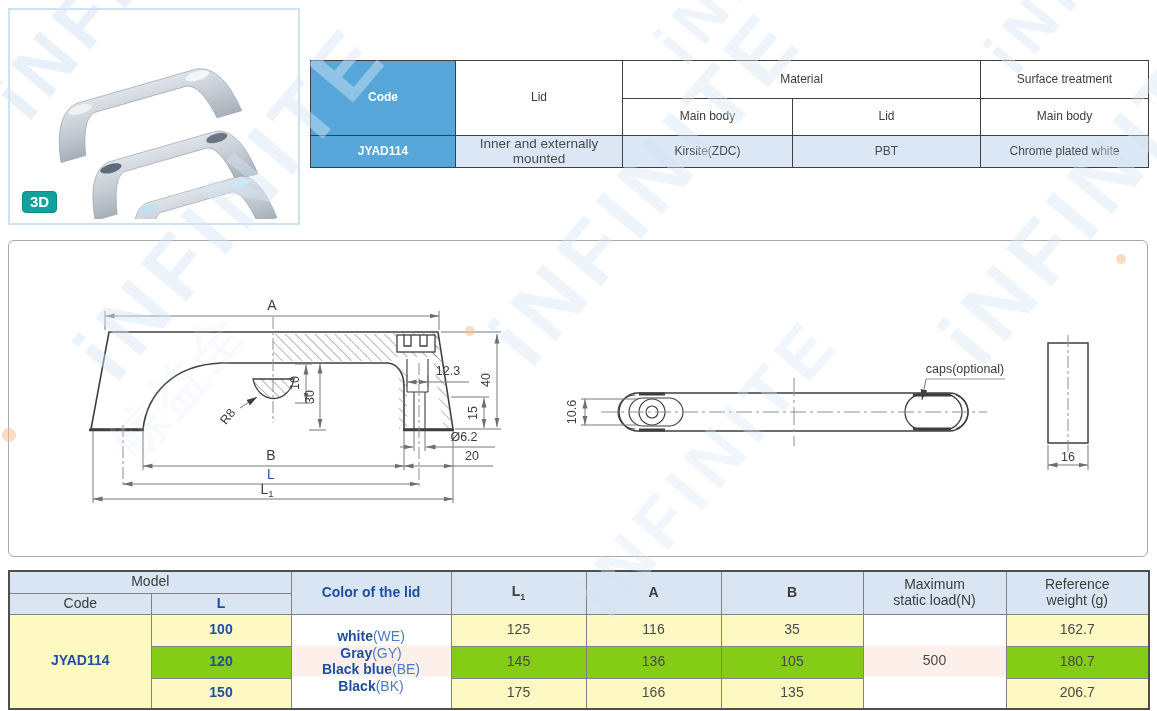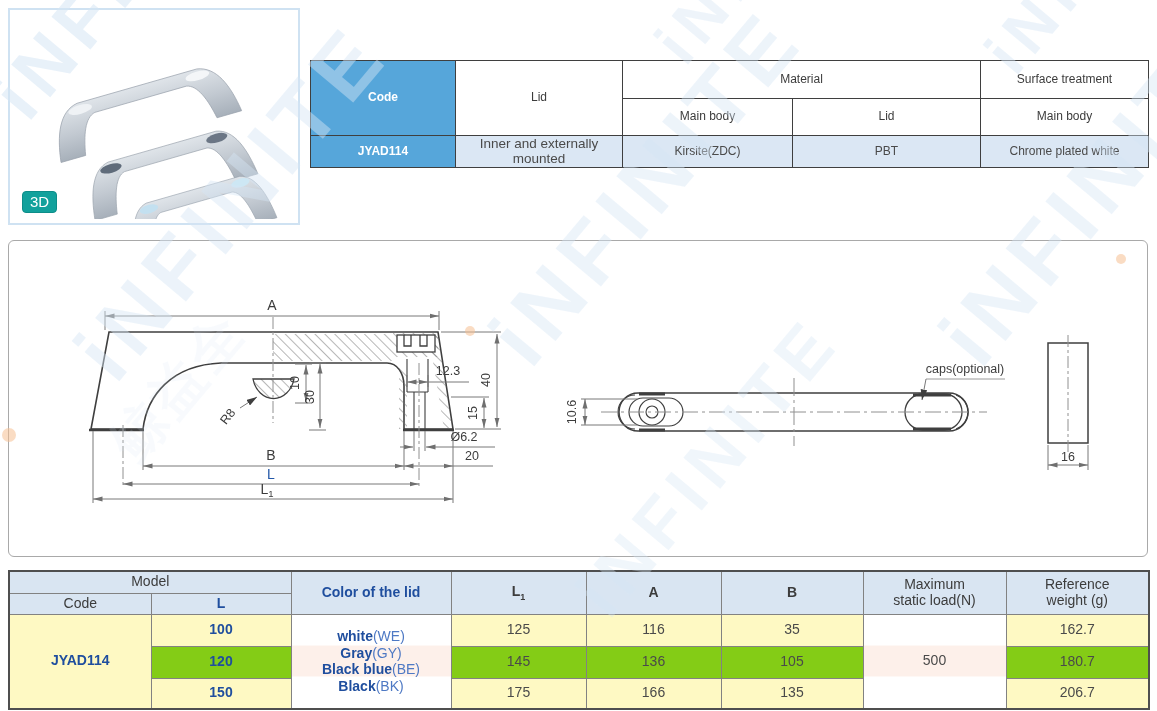--- a/index.html
+++ b/index.html
@@ -16,21 +16,21 @@
   .wm-cjk{opacity:.16;letter-spacing:4px;}
   .wm-dot{position:absolute;border-radius:50%;background:#f5bf92;opacity:.55;z-index:3;pointer-events:none;}
 
   
   .photo-box{
     position:absolute;left:8px;top:8px;width:288px;height:213px;
     border:2px solid #cfe2f2;background:#fff;z-index:2;
   }
   .badge-3d{
     position:absolute;left:12px;bottom:10px;background:#12a19c;color:#fff;
-    font-weight:normal;font-size:15px;padding:1px 7px 2px 7px;border-radius:4px;
+    font-weight:bold;font-size:15px;padding:1px 7px 2px 7px;border-radius:4px;
     border:1px solid #0d8d89;
   }
 
   
   table{border-collapse:collapse;table-layout:fixed;}
   td{overflow:hidden;}
 
   .spec{position:absolute;left:310px;top:60px;z-index:2;width:838px;}
   .spec td{
     border:1px solid #3f3f3f;text-align:center;vertical-align:middle;

